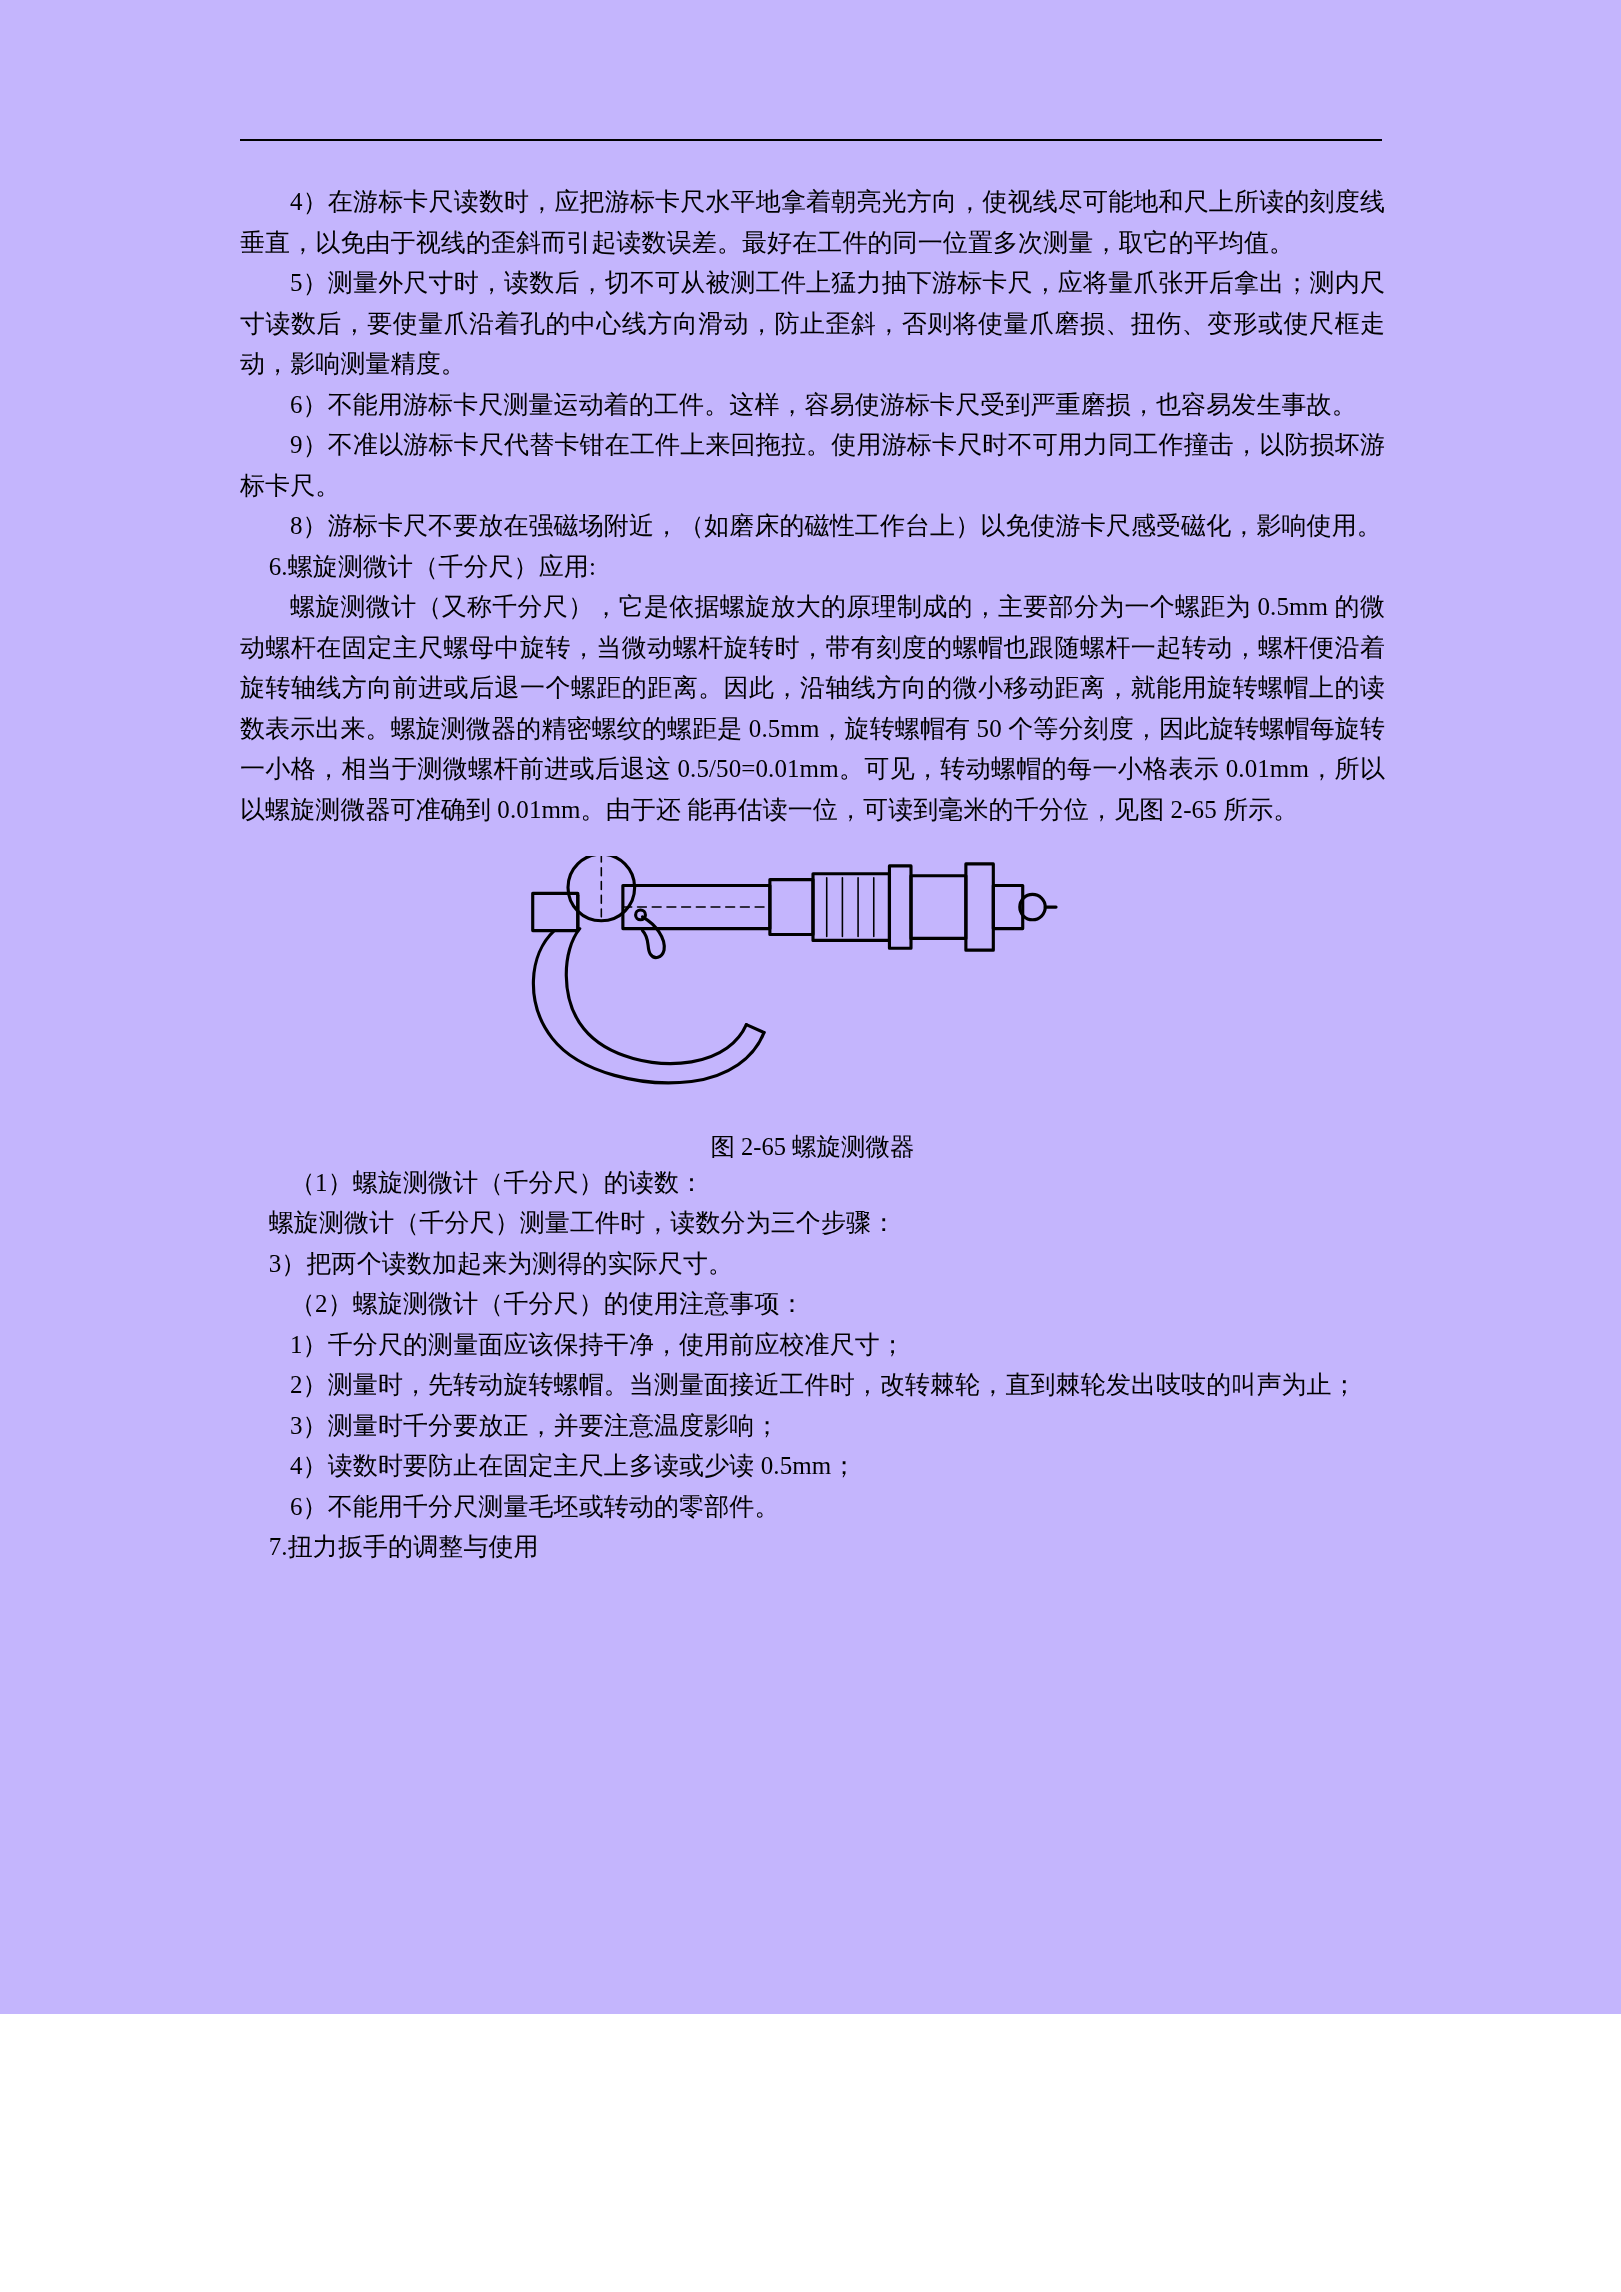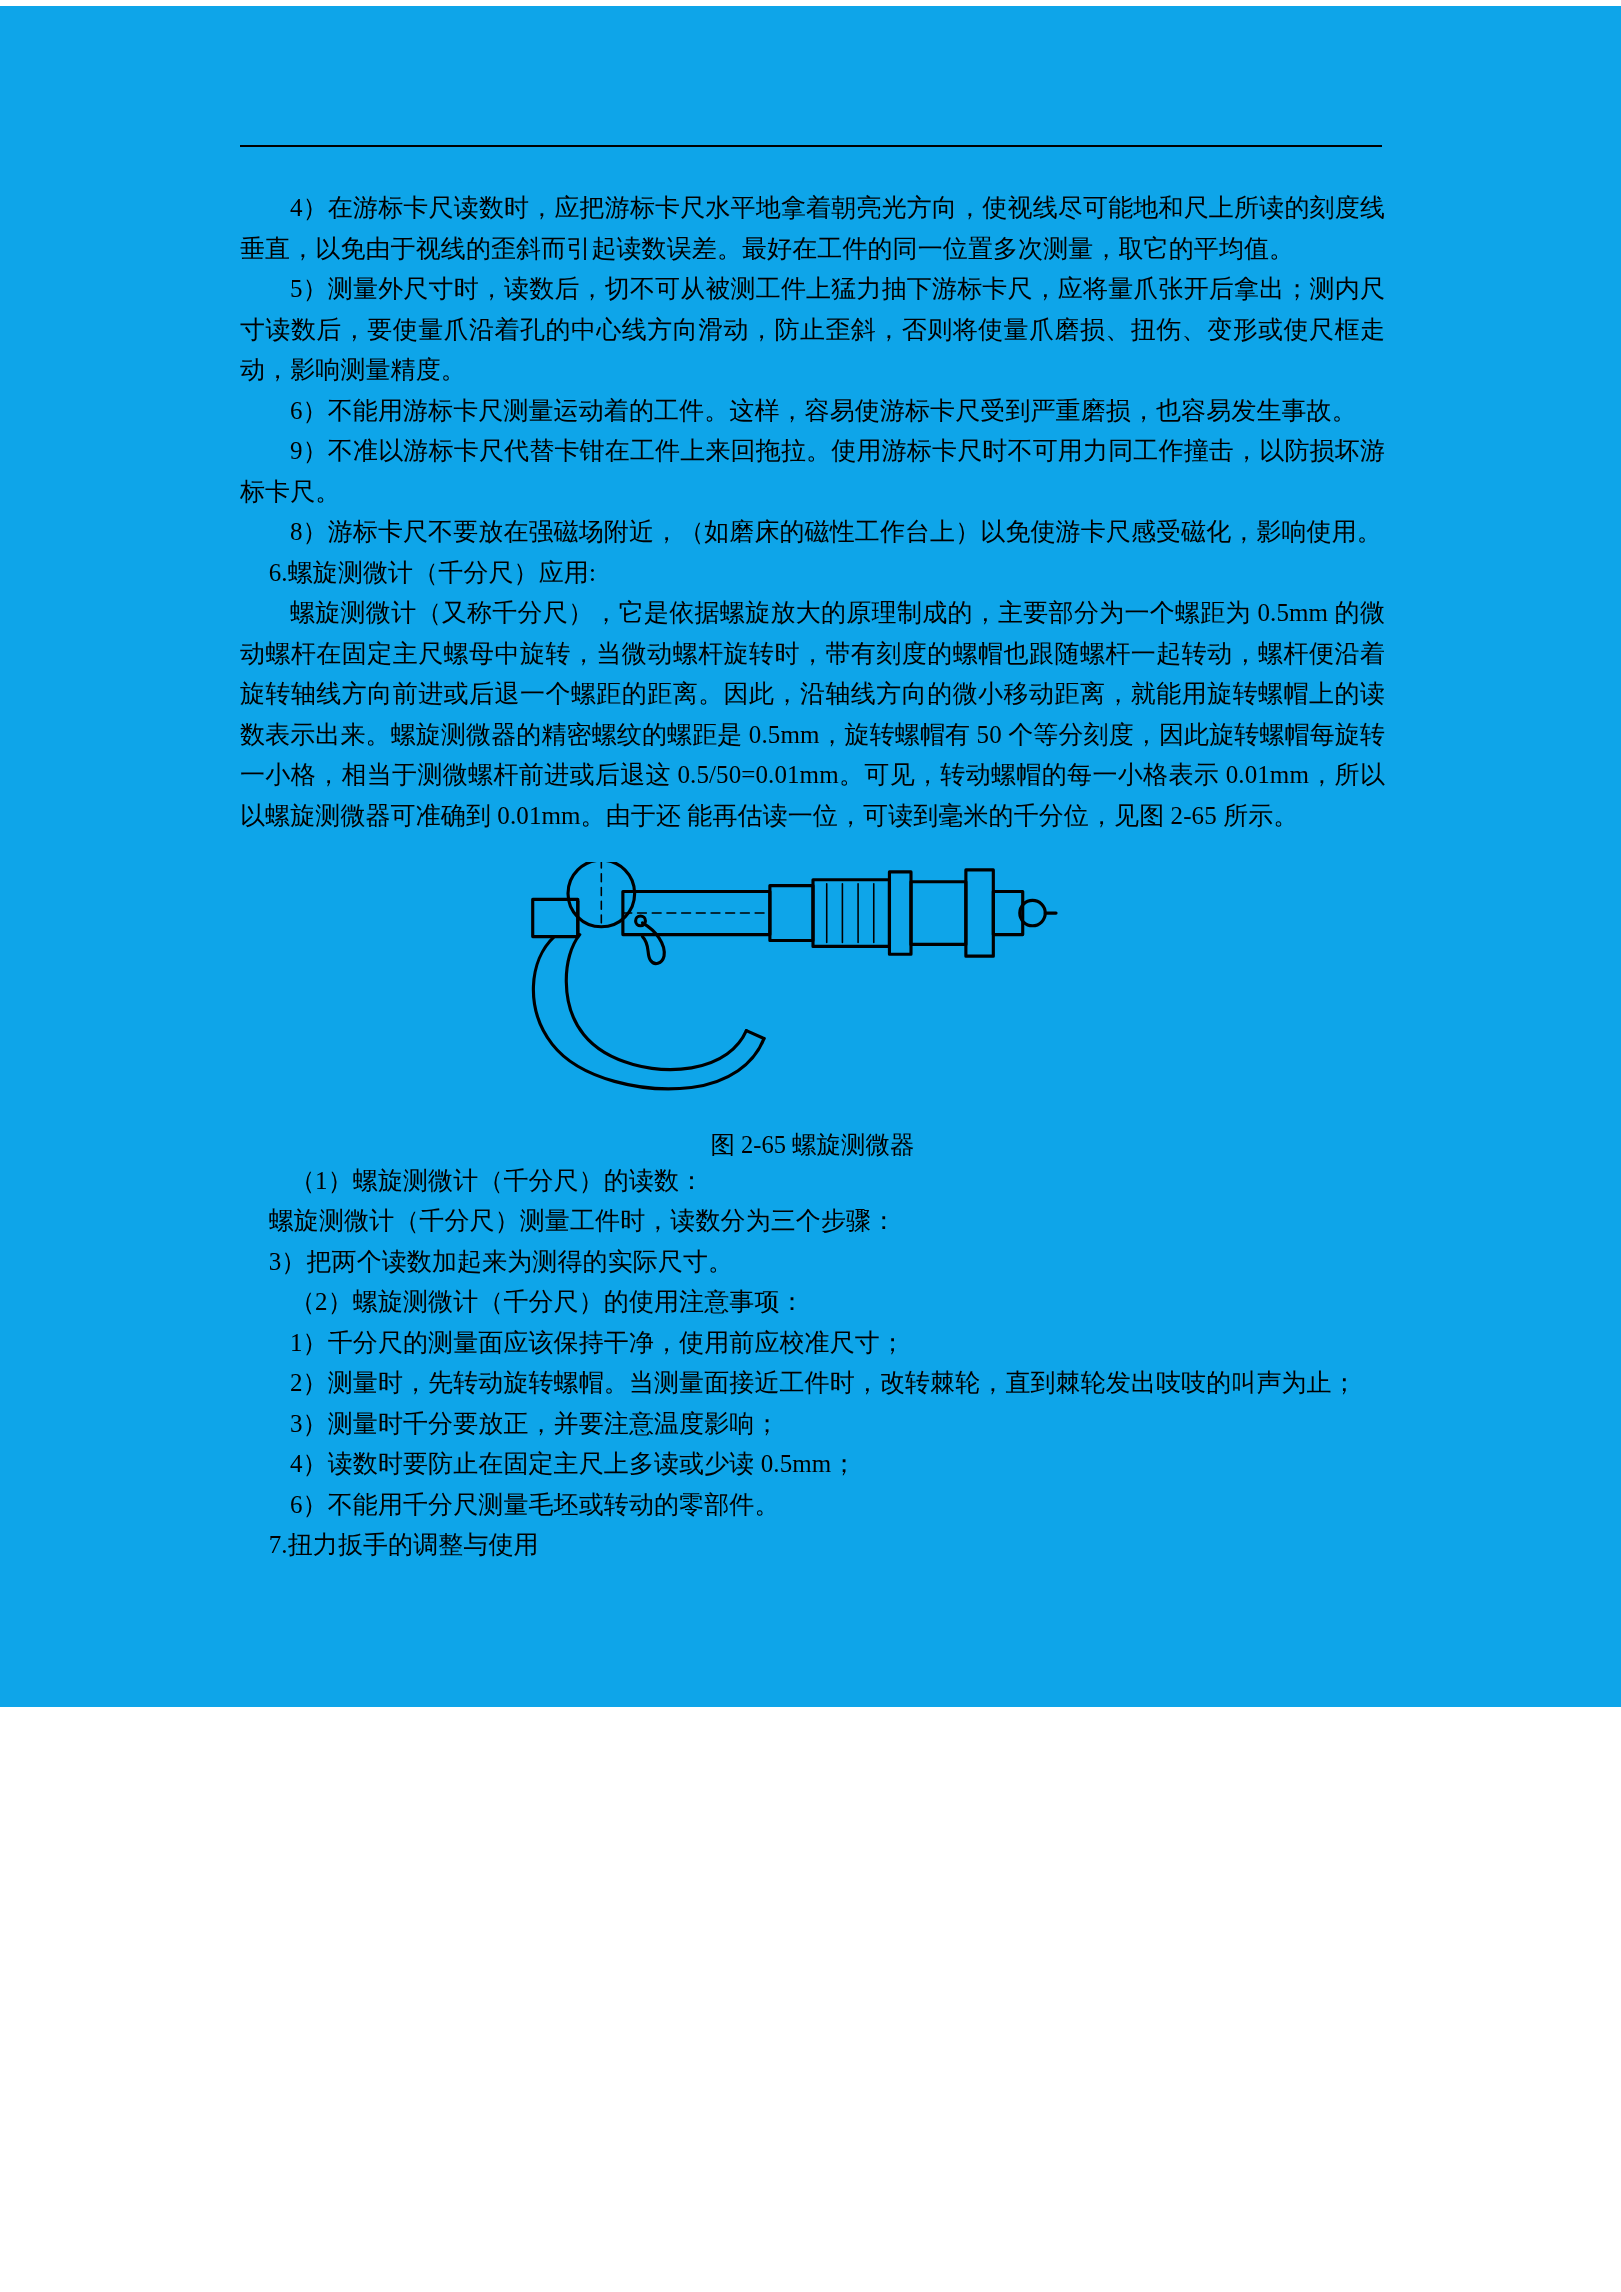--- a/index.html
+++ b/index.html
@@ -9,24 +9,24 @@
   }
   body {
     width: 1621px;
     height: 2293px;
     font-family: "Liberation Serif", "DejaVu Serif", serif;
     color: #000000;
     position: relative;
   }
   .page {
     position: absolute;
-    left: 0; top: 6px;
+    left: 0; top: 0;
     width: 1621px;
-    height: 1701px;
-    background: #0ea5e9;
+    height: 2014px;
+    background: #c4b5fd;
     overflow: hidden;
   }
   .header-rule {
     position: absolute;
     left: 240px;
     top: 139px;
     width: 1142px;
     height: 0;
     border-top: 2.9px solid #000;
   }
@@ -47,21 +47,21 @@
   p.ind2 { text-indent: 2em; }
   p.ind1 { text-indent: 1.15em; }
   .fig-wrap {
     margin-top: 25.5px;
     width: 100%;
     text-align: center;
   }
   .fig-caption {
     font-size: 24.5px;
     text-align: center;
-    margin-top: 11px;
+    margin-top: 19px;
   }
   .page-number {
     position: absolute;
     left: 0;
     top: 2109px;
     width: 1621px;
     text-align: center;
     font-size: 21.6px;
     font-family: "Liberation Serif", serif;
     margin-left: 32px;

